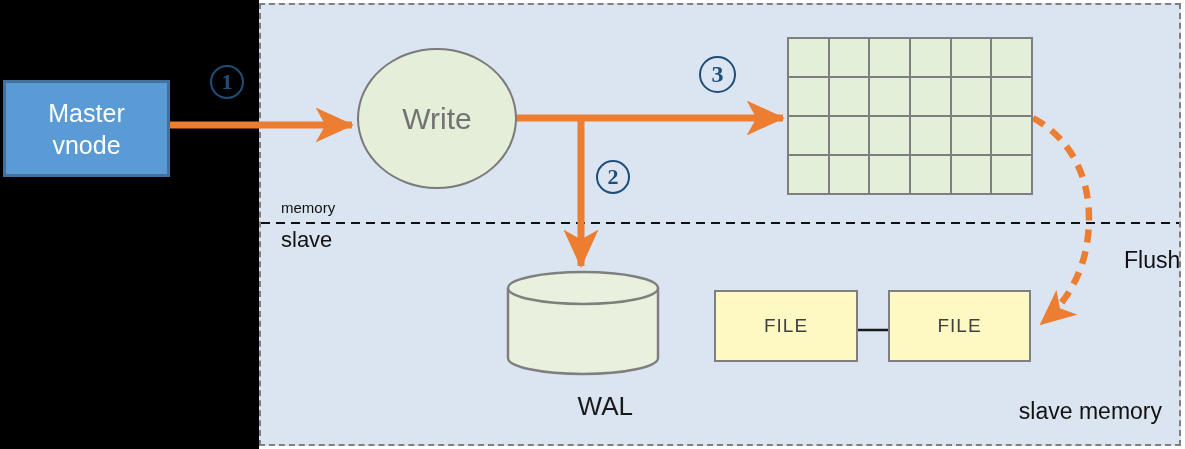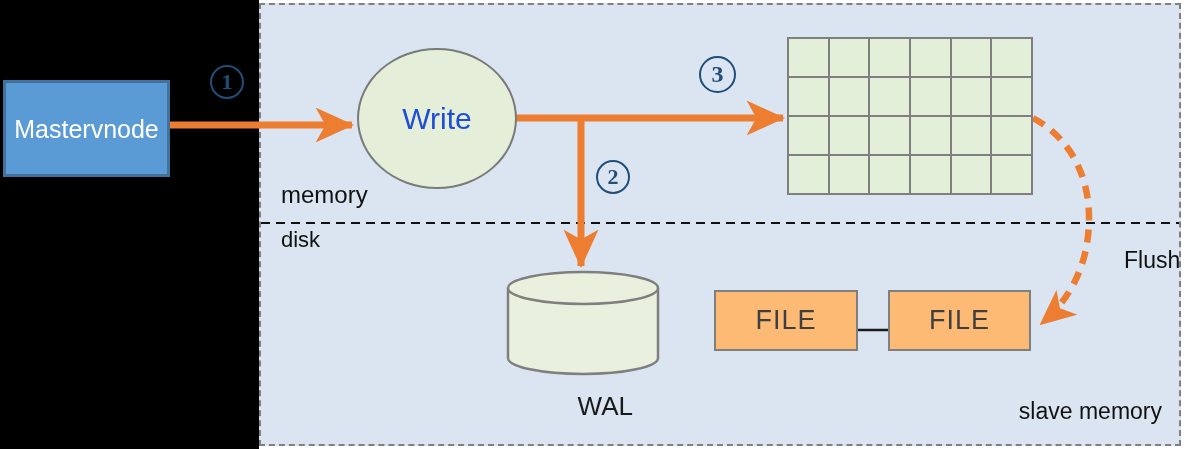--- a/index.html
+++ b/index.html
@@ -22,33 +22,33 @@
     border: 2px dashed #808080;
   }
 
   
   .master-box {
     left: 3px; top: 80px; width: 167px; height: 97px;
     background: #5b9bd5;
     border: 3px solid #41719c;
     color: #ffffff;
     font-size: 25px;
-    display: flex; flex-direction: row;
+    display: flex; flex-direction: column;
     align-items: center; justify-content: center;
     line-height: 1.28;
   }
 
   
   .write-ellipse {
     left: 357px; top: 48px; width: 160px; height: 141px;
     background: #e4eed8;
     border: 2.5px solid #7a7a7a;
     border-radius: 50%;
     display: flex; align-items: center; justify-content: center;
-    font-size: 30px; color: #1d4ed8;
+    font-size: 30px; color: #737373;
   }
 
   
   .badge {
     border: 2.5px solid #1f4e79;
     border-radius: 50%;
     color: #1f4e79;
     font-family: "Liberation Serif", serif;
     font-weight: bold;
     display: flex; align-items: center; justify-content: center;
@@ -64,32 +64,32 @@
     display: grid;
     grid-template-columns: repeat(6, 1fr);
     grid-template-rows: repeat(4, 1fr);
     border: 1.5px solid #7f7f7f;
     background: #e4efd9;
   }
   .memtable .cell { border: 1px solid #7f7f7f; background: #e4efd9; }
 
   
   .file-box {
-    width: 144px; height: 61px;
-    background: #fdba74;
+    width: 144px; height: 72px;
+    background: #fef9c3;
     border: 2.5px solid #7f7f7f;
     display: flex; align-items: center; justify-content: center;
-    font-size: 27px; color: #3f3f3f; letter-spacing: 1px;
+    font-size: 19px; color: #3f3f3f; letter-spacing: 1px;
   }
   .file-1 { left: 714px; top: 290px; }
   .file-2 { left: 888px; top: 290px; width: 143px; }
 
   
   .lbl { color: #111111; }
-  .lbl-memory { left: 281px; top: 181px; font-size: 24px; text-align: center; }
+  .lbl-memory { left: 281px; top: 199px; font-size: 15px; text-align: center; }
   .lbl-disk   { left: 281px; top: 227px; font-size: 22px; }
   .lbl-wal    { left: 533px; top: 391px; width: 100px; text-align: right; font-size: 26px; color: #1a1a1a; }
   .lbl-flush  { left: 1096px; top: 247px; font-size: 23px; margin-left: 28px; }
   .lbl-slave  { left: 1000px; top: 398px; width: 162px; text-align: right; font-size: 23px; }
 
   svg.overlay { position: absolute; left: 0; top: 0; width: 1185px; height: 449px; pointer-events: none; }
 </style>
 </head>
 <body>
 
@@ -169,16 +169,16 @@
   </div>
 
 <div class="abs file-box file-1">
   <span>FILE</span>
 </div>
 <div class="abs file-box file-2">
   <span>FILE</span>
 </div>
 
 <div class="abs lbl lbl-memory">memory</div>
-<div class="abs lbl lbl-disk">disk</div>
+<div class="abs lbl lbl-disk">slave</div>
 <div class="abs lbl lbl-wal">WAL</div>
 <div class="abs lbl lbl-flush">Flush</div>
 <div class="abs lbl lbl-slave">slave memory</div>
 
 </body></html>

